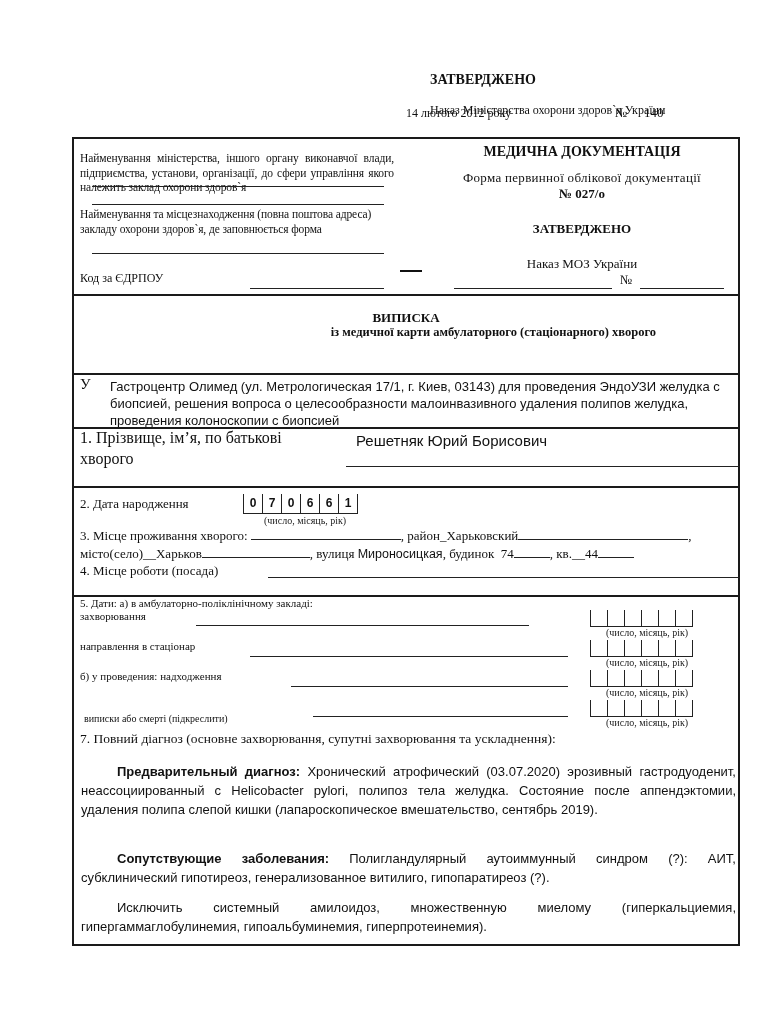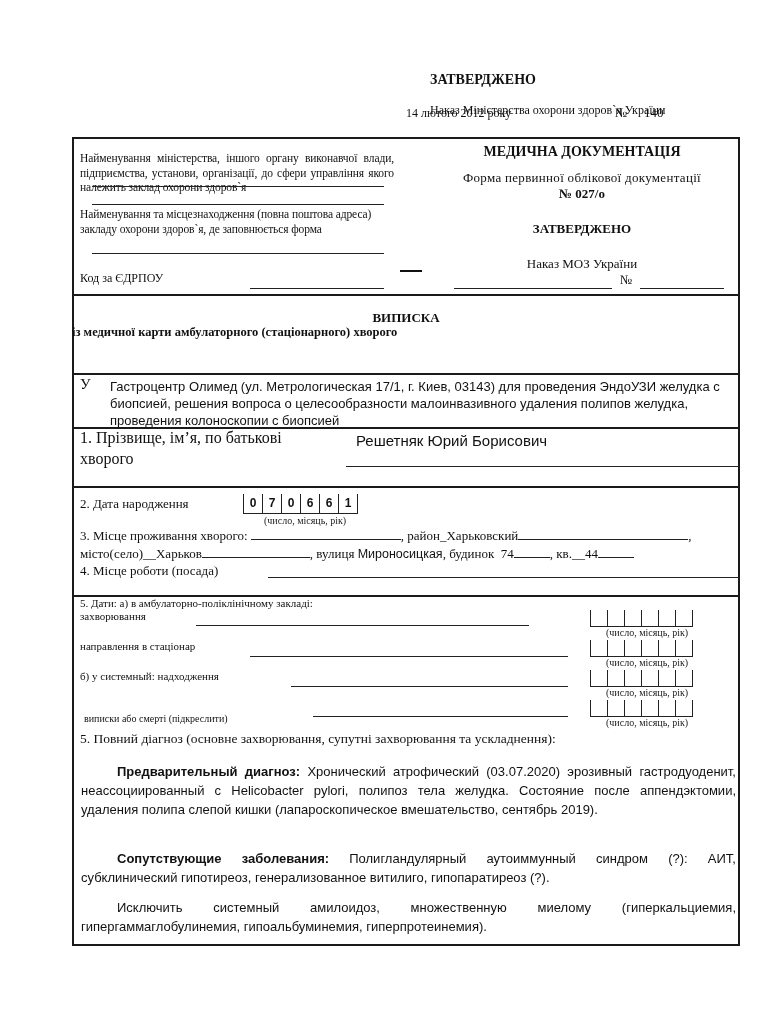--- a/index.html
+++ b/index.html
@@ -53,21 +53,21 @@
   <div class="abs serif" style="left:412px;top:256px;width:340px;text-align:center;font-size:13px;">Наказ МОЗ України</div>
   <div class="hline" style="left:454px;top:288px;width:158px;"></div>
   <div class="abs serif" style="left:620px;top:272px;font-size:13px;">№</div>
   <div class="hline" style="left:640px;top:288px;width:84px;"></div>
 </div>
 
 <div class="divider" style="top:294px;"></div>
 
 <div>
   <div class="abs serif" style="left:72px;top:310px;width:668px;text-align:center;font-size:13px;font-weight:bold;">ВИПИСКА</div>
-  <div class="abs serif" style="left:72px;top:325px;width:584px;text-align:left;font-size:12.5px;font-weight:bold;">із медичної карти амбулаторного (стаціонарного) хворого</div>
+  <div class="abs serif" style="left:72px;top:325px;width:584px;text-align:right;font-size:12.5px;font-weight:bold;">із медичної карти амбулаторного (стаціонарного) хворого</div>
 </div>
 
 <div class="divider" style="top:373px;"></div>
 
 <div>
   <div class="abs serif" style="left:80px;top:376px;font-size:15px;">У</div>
   <div class="abs sans" style="left:110px;top:378px;width:620px;font-size:13px;line-height:17px;">Гастроцентр Олимед (ул. Метрологическая 17/1, г. Киев, 03143) для проведения ЭндоУЗИ желудка с биопсией, решения вопроса о целесообразности малоинвазивного удаления полипов желудка, проведения колоноскопии с биопсией</div>
 </div>
 
 <div class="divider" style="top:427px;"></div>
@@ -128,21 +128,21 @@
   <div class="emptybox" style="left:590px;top:640px;">
     <div class="c"></div>
       <div class="c"></div>
       <div class="c"></div>
       <div class="c"></div>
       <div class="c"></div>
       <div class="c"></div>
   </div>
   <div class="caption" style="left:606px;top:657px;">(число, місяць, рік)</div>
 
-  <div class="abs serif" style="left:80px;top:670px;font-size:11px;">б) у системный: надходження</div>
+  <div class="abs serif" style="left:80px;top:670px;font-size:11px;">б) у проведения: надходження</div>
   <div class="hline" style="left:291px;top:686px;width:277px;"></div>
   <div class="emptybox" style="left:590px;top:670px;">
     <div class="c"></div>
       <div class="c"></div>
       <div class="c"></div>
       <div class="c"></div>
       <div class="c"></div>
       <div class="c"></div>
   </div>
   <div class="caption" style="left:606px;top:687px;">(число, місяць, рік)</div>
@@ -153,21 +153,21 @@
     <div class="c"></div>
       <div class="c"></div>
       <div class="c"></div>
       <div class="c"></div>
       <div class="c"></div>
       <div class="c"></div>
   </div>
   <div class="caption" style="left:606px;top:717px;">(число, місяць, рік)</div>
 </div>
 
-<div class="abs serif" style="left:80px;top:731px;font-size:13.5px;">5. Повний діагноз (основне захворювання, супутні захворювання та ускладнення):</div>
+<div class="abs serif" style="left:80px;top:731px;font-size:13.5px;">7. Повний діагноз (основне захворювання, супутні захворювання та ускладнення):</div>
 
 <div class="para indent" style="top:762px;">
   <b>Предварительный диагноз:</b>
   <span>Хронический атрофический (03.07.2020) эрозивный гастродуоденит, неассоциированный с Helicobacter pylori, полипоз тела желудка. Состояние после аппендэктомии, удаления полипа слепой кишки (лапароскопическое вмешательство, сентябрь 2019).</span>
 </div>
 
 <div class="para indent" style="top:849px;">
   <b>Сопутствующие заболевания:</b>
   <span>Полигландулярный аутоиммунный синдром (?): АИТ, субклинический гипотиреоз, генерализованное витилиго, гипопаратиреоз (?).</span>
 </div>

